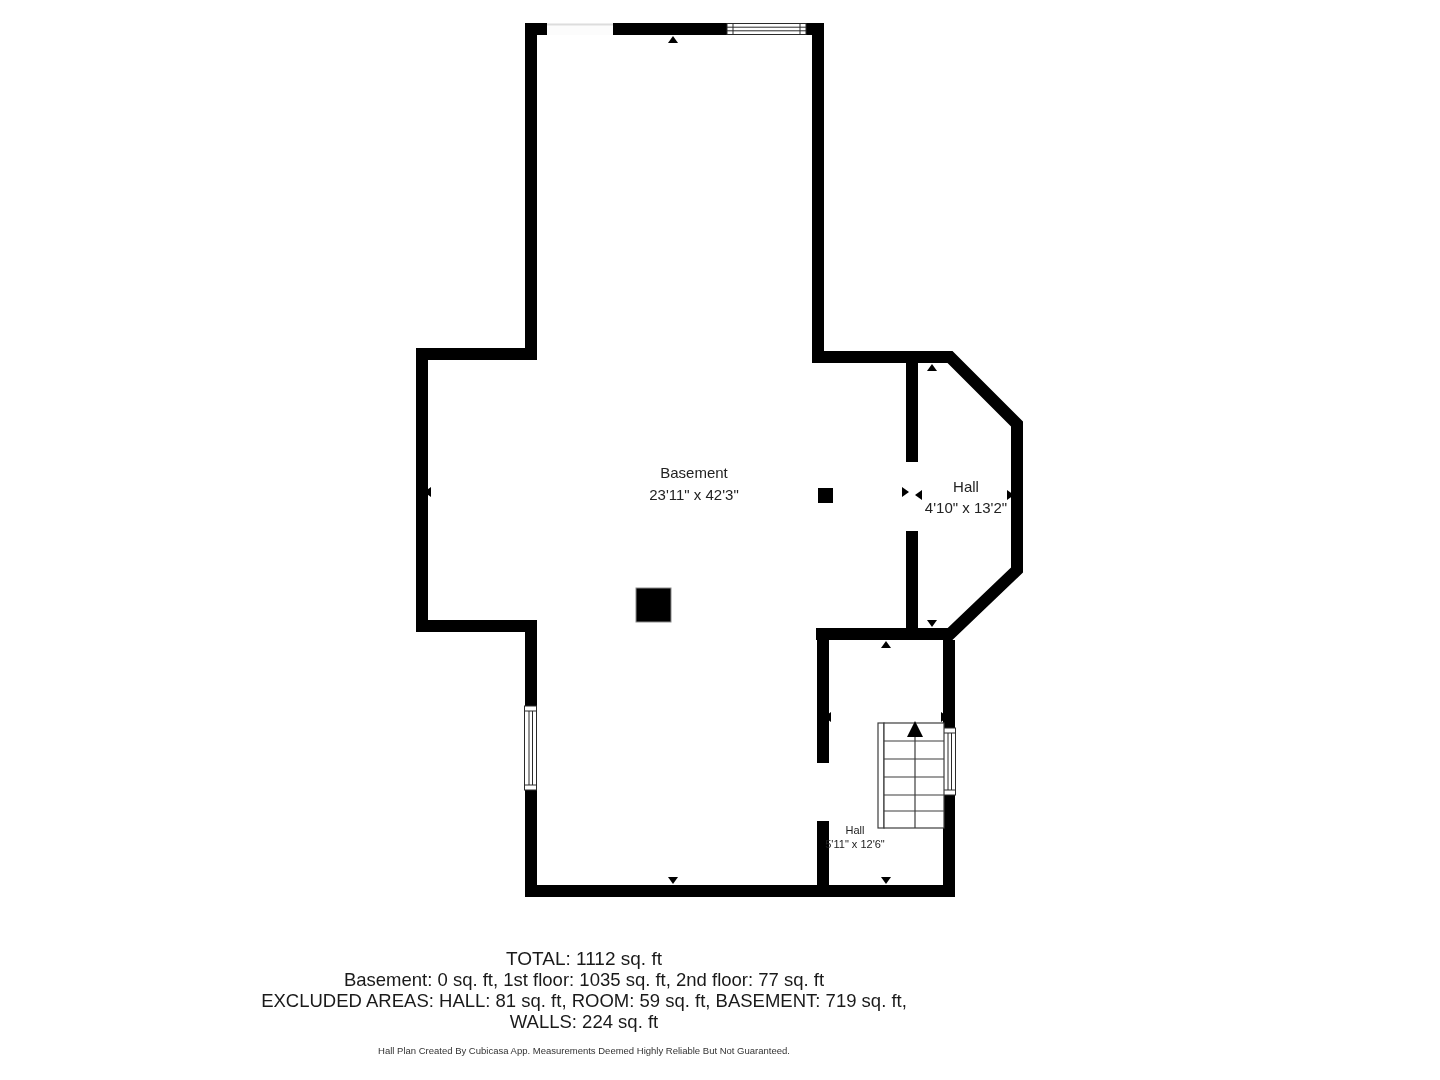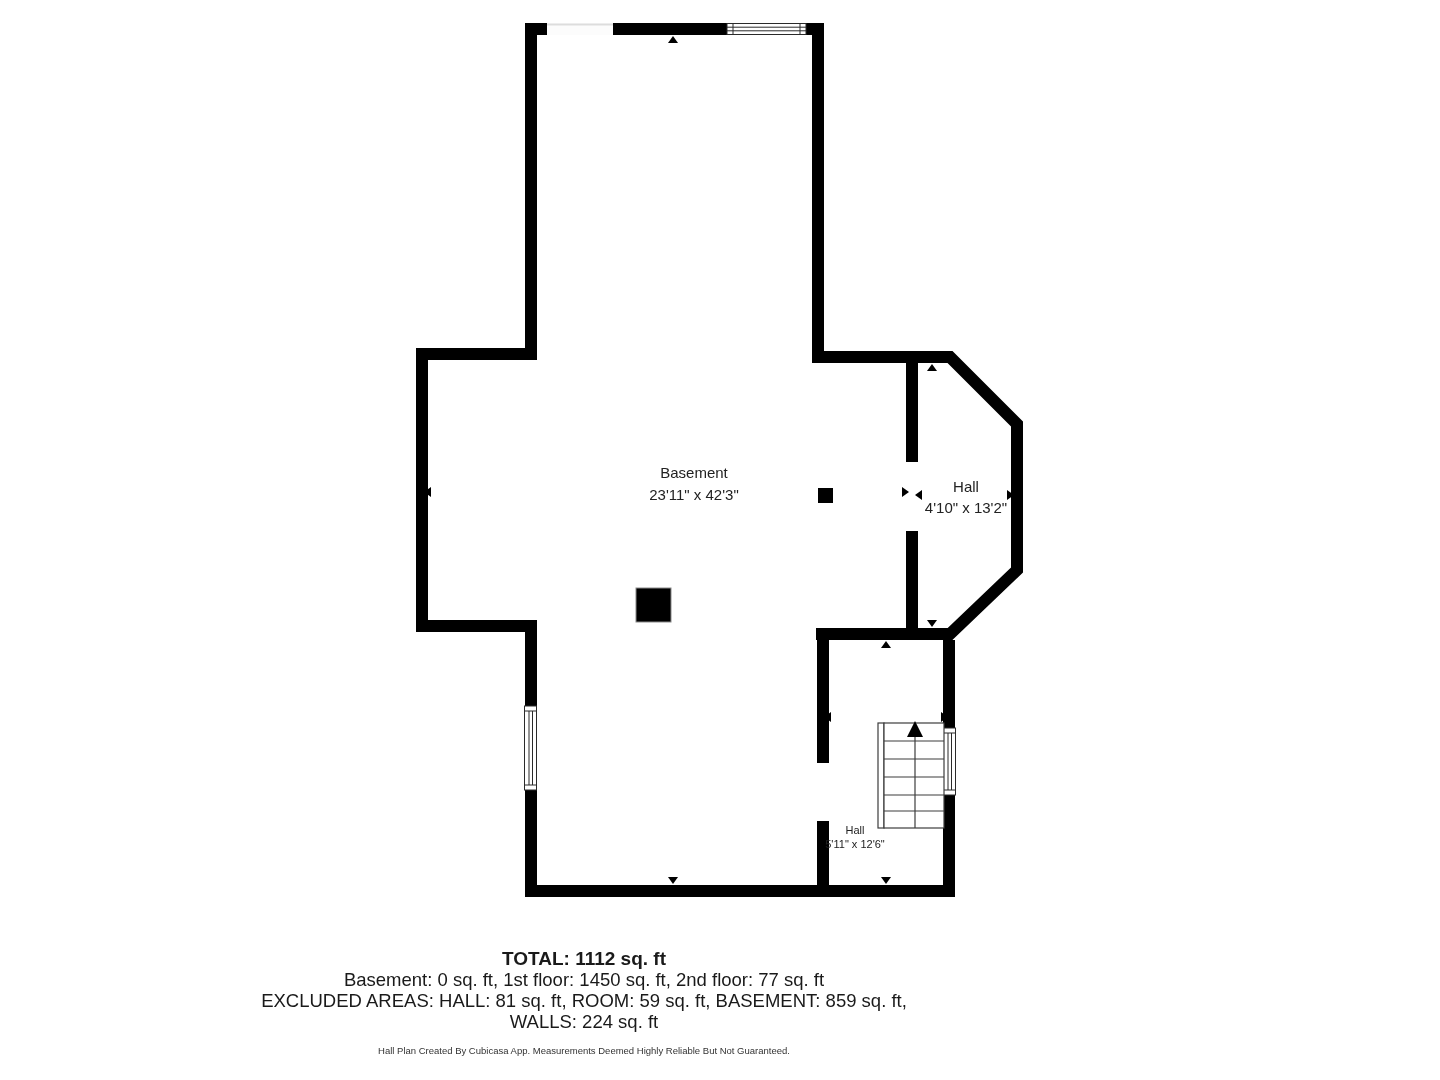--- a/index.html
+++ b/index.html
@@ -23,21 +23,21 @@
   .room-label .rname, .room-label .rdims { display: block; }
   .label-basement { left: 694px; top: 484px; font-size: 15px; line-height: 22px; }
   .label-room     { left: 966px; top: 497px; font-size: 15px; line-height: 21px; }
   .label-hall     { left: 855px; top: 793px; font-size: 11px; line-height: 14px; margin-top: 44px; }
   .summary {
     position: absolute;
     left: 0; right: 0; top: 948px;
     text-align: center;
     color: #1a1a1a;
   }
-  .summary .line-total { font-size: 19px; font-weight: bold; line-height: 21px; }
+  .summary .line-total { font-size: 19px; font-weight: normal; line-height: 21px; }
   .summary .line-reg   { font-size: 18.5px; line-height: 21px; }
   .disclaimer {
     position: absolute;
     left: 0; right: 0; top: 1045px;
     text-align: center;
     font-size: 9.5px;
     color: #333333;
   }
 </style>
 </head>
@@ -146,20 +146,20 @@
     <span class="rname">Hall</span>
     <span class="rdims">4'10" x 13'2"</span>
   </div>
   <div class="room-label label-hall">
     <span class="rname">Hall</span>
     <span class="rdims">5'11" x 12'6"</span>
   </div>
 
   <div class="summary">
     <div class="line-total">TOTAL: 1112 sq. ft</div>
-    <div class="line-reg">Basement: 0 sq. ft, 1st floor: 1450 sq. ft, 2nd floor: 77 sq. ft</div>
-    <div class="line-reg">EXCLUDED AREAS: HALL: 81 sq. ft, ROOM: 59 sq. ft, BASEMENT: 859 sq. ft,</div>
+    <div class="line-reg">Basement: 0 sq. ft, 1st floor: 1035 sq. ft, 2nd floor: 77 sq. ft</div>
+    <div class="line-reg">EXCLUDED AREAS: HALL: 81 sq. ft, ROOM: 59 sq. ft, BASEMENT: 719 sq. ft,</div>
     <div class="line-reg">WALLS: 224 sq. ft</div>
   </div>
 
   <div class="disclaimer">Hall Plan Created By Cubicasa App. Measurements Deemed Highly Reliable But Not Guaranteed.</div>
 
 </div>
 
 </body></html>

